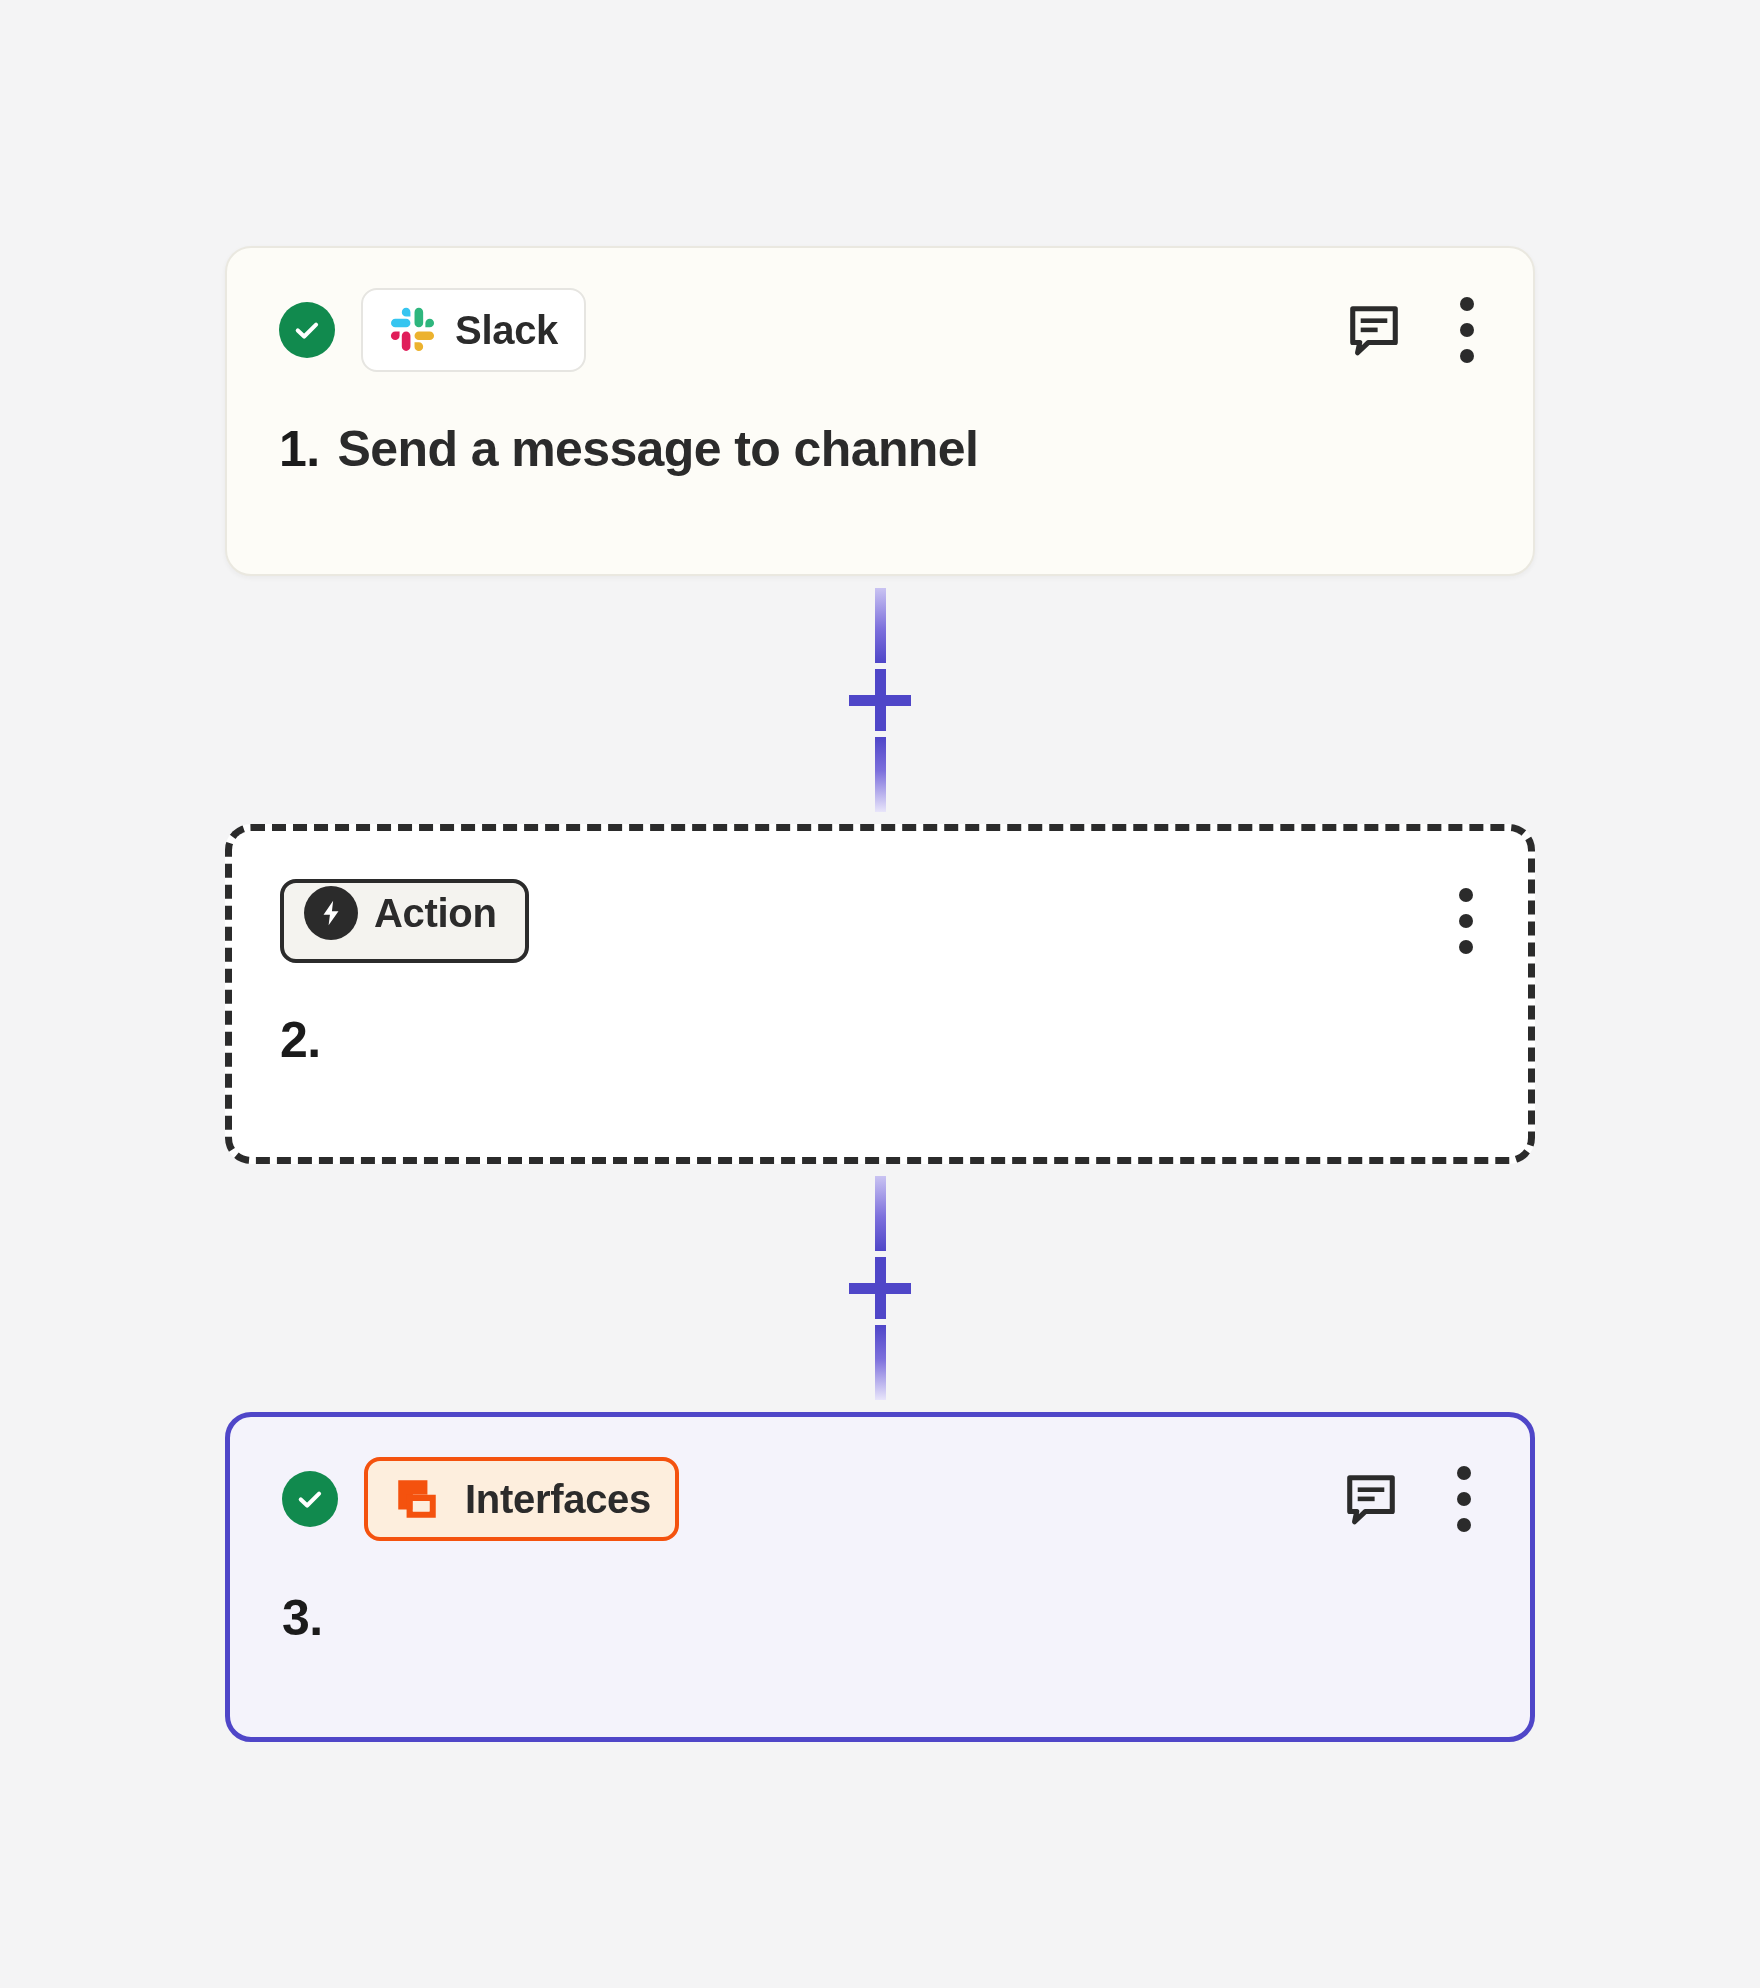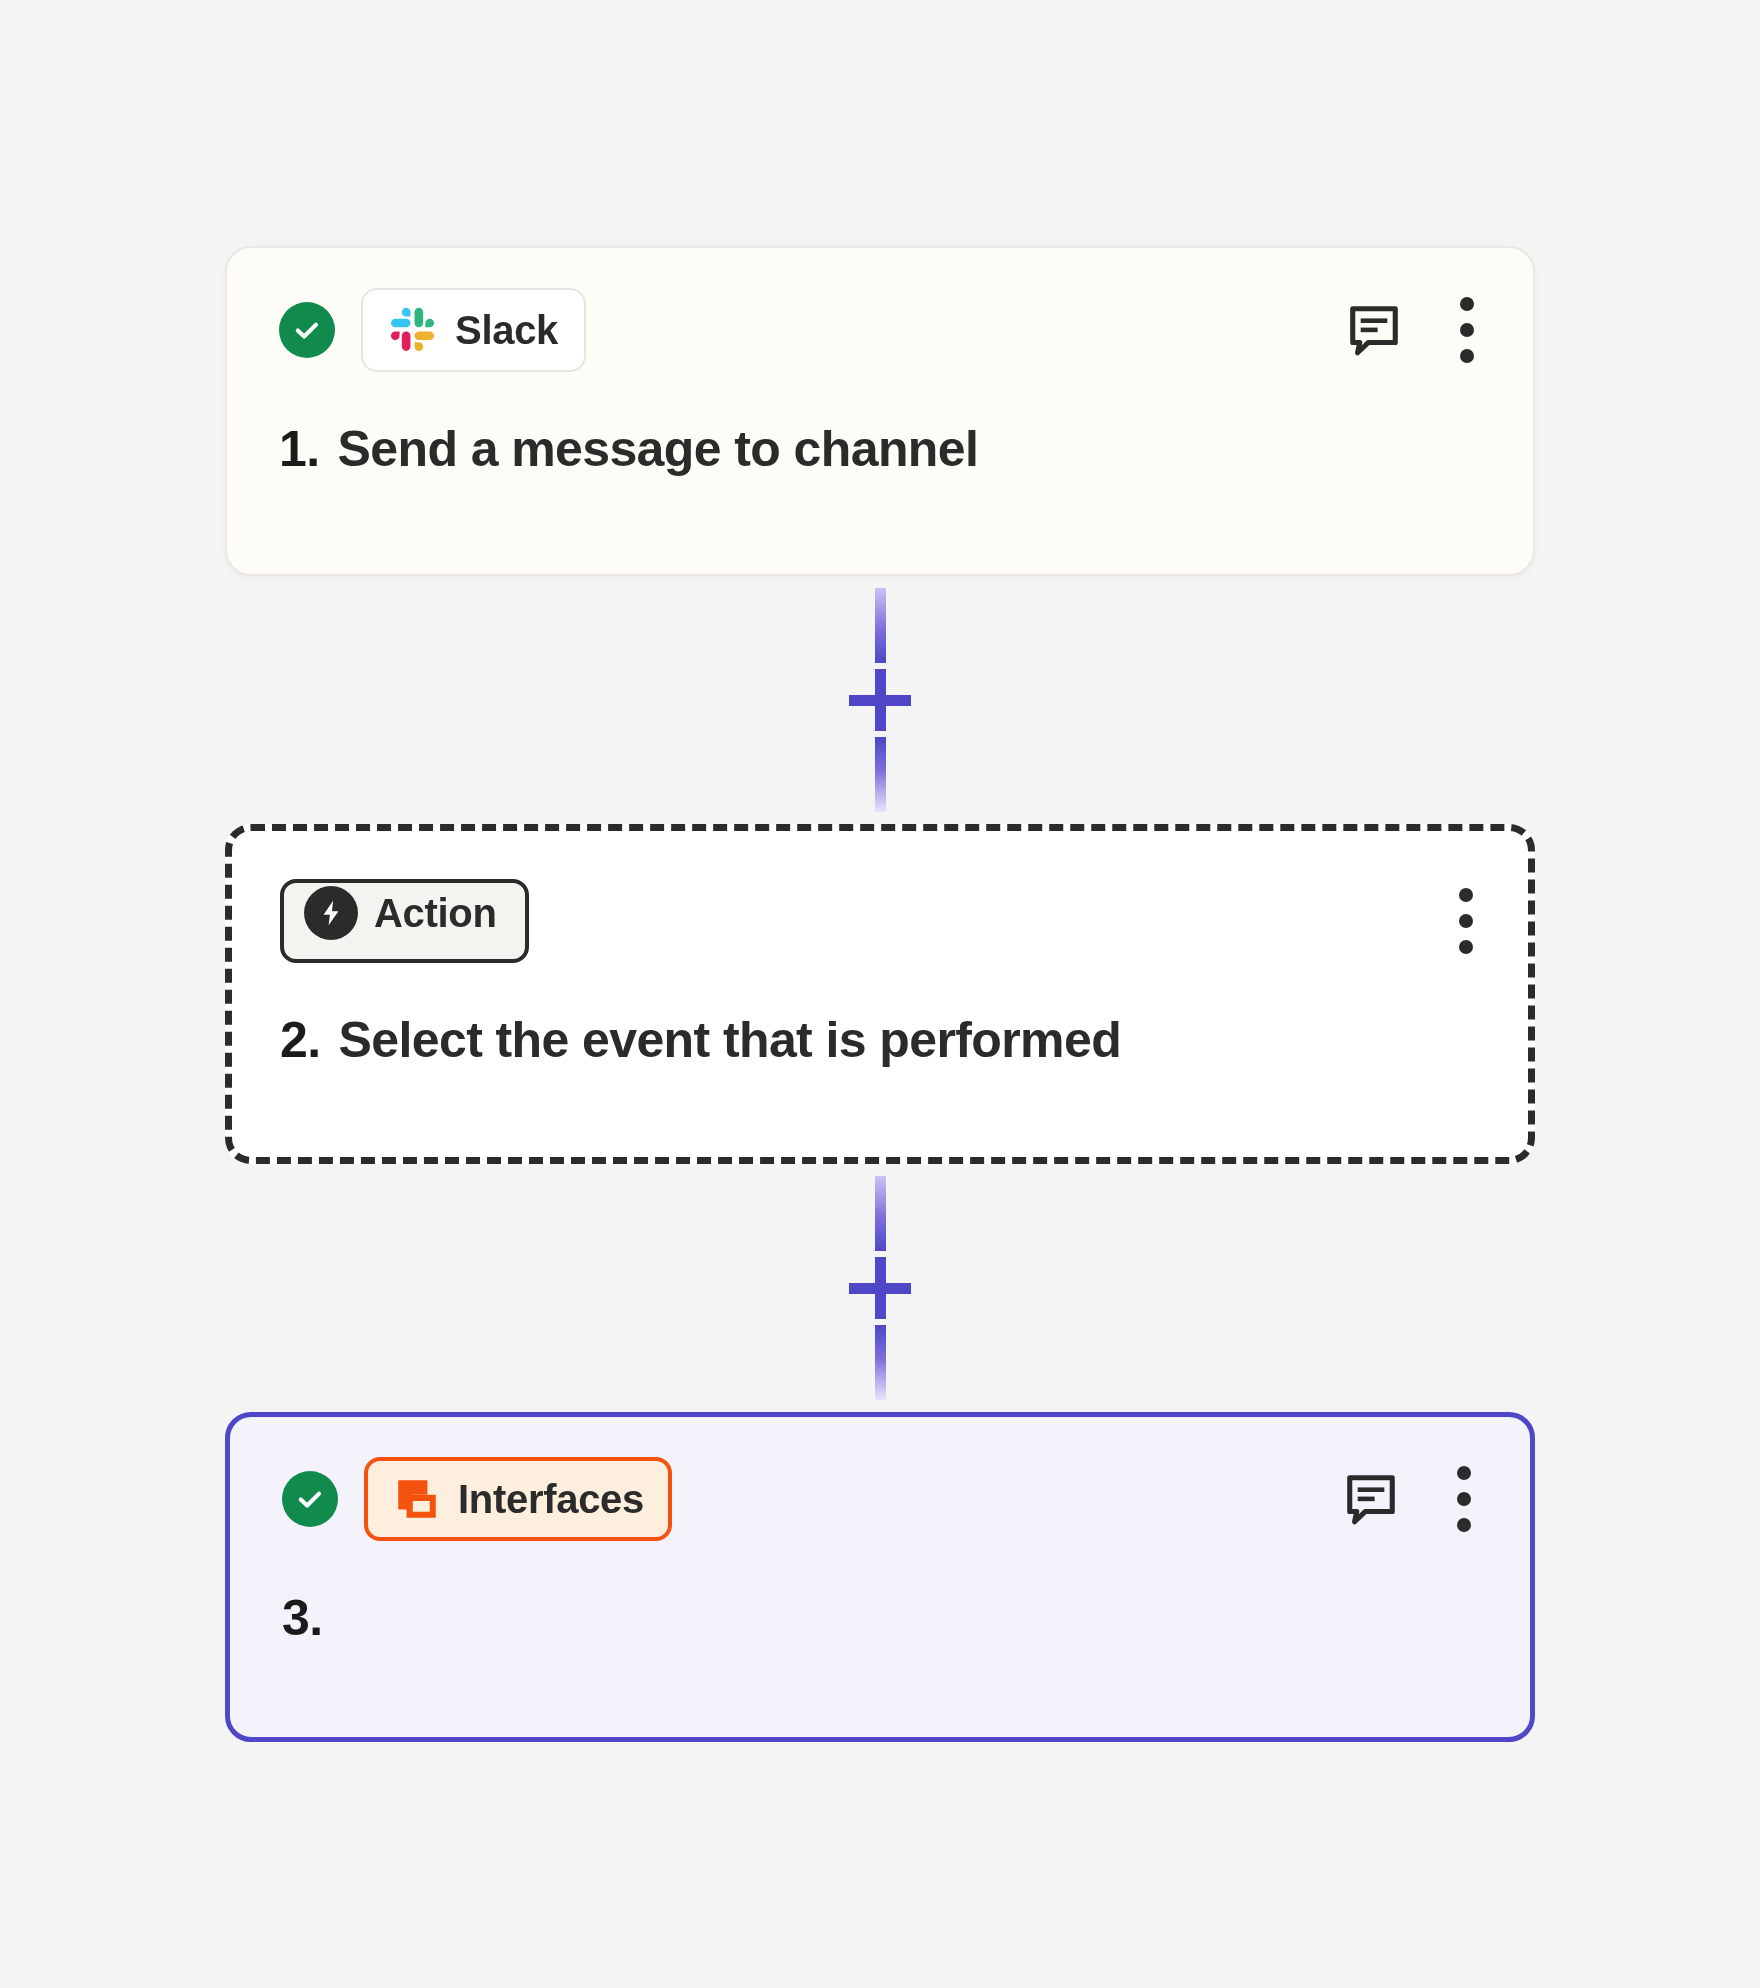--- a/index.html
+++ b/index.html
@@ -111,21 +111,21 @@
     background: #F4F3EF;
     border: 4px solid #2B2B2B;
     padding: 0 28px 16px 20px;
     gap: 16px;
   }
 
   .pill-interfaces {
     background: #FDEEDD;
     border: 4px solid #F4520E;
     padding: 0 24px;
-    gap: 16px;
+    gap: 23px;
   }
 
   .pill-label {
     font-size: 40px;
     font-weight: bold;
     color: #2B2B2B;
     letter-spacing: -0.3px;
     white-space: nowrap;
   }
 
@@ -307,21 +307,20 @@
           <div class="kebab">
             <span></span>
             <span></span>
             <span></span>
           </div>
         </div>
       </div>
 
       <div class="card-title">
         <span class="step-num">2.</span>
-        <span class="step-text">Select the event that is performed</span>
       </div>
     </div>
 
     <div class="connector">
       <div class="conn-seg conn-top"></div>
       <div class="plus-btn">
         <span class="bar-v"></span>
         <span class="bar-h"></span>
       </div>
       <div class="conn-seg conn-bottom"></div>

